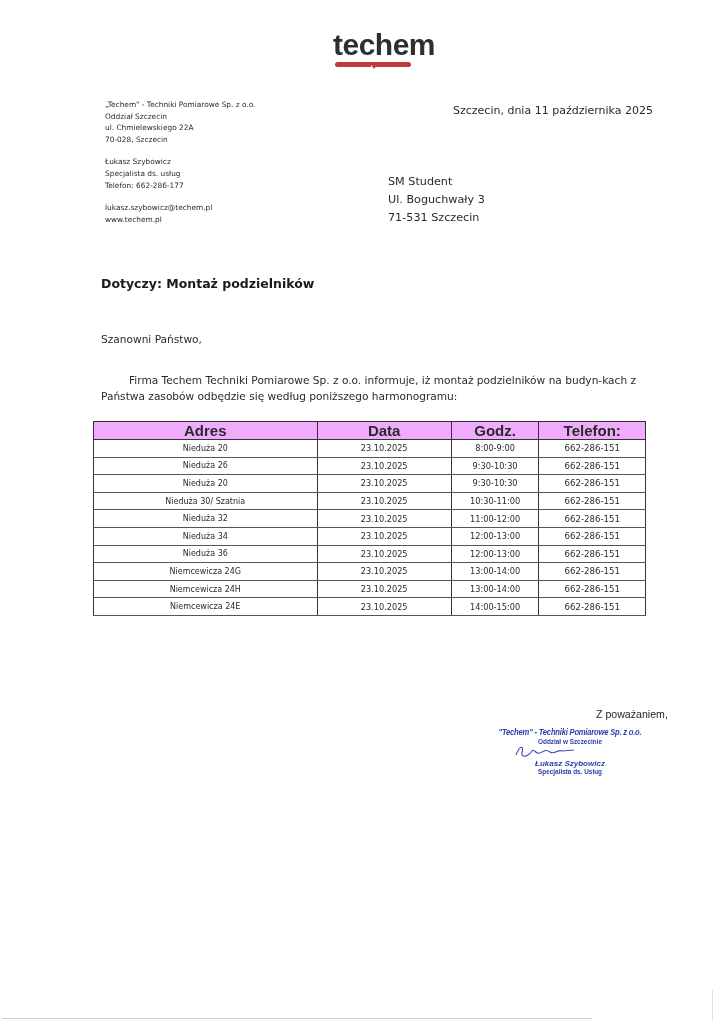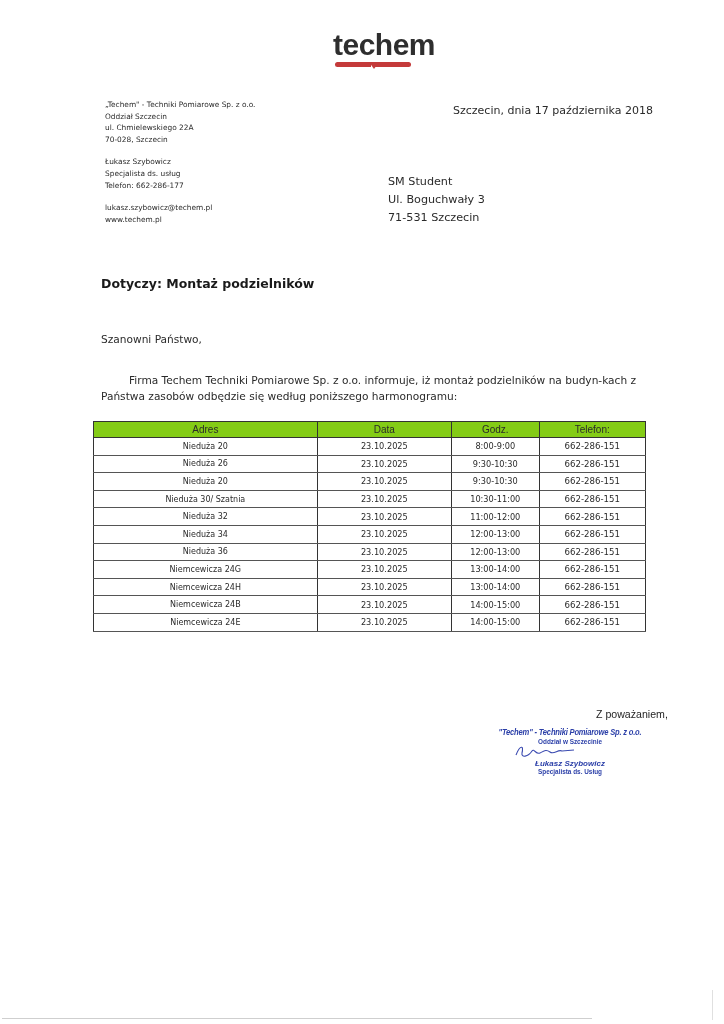--- a/index.html
+++ b/index.html
@@ -28,22 +28,22 @@
   .recipient { left: 388px; top: 173px; font-size: 11.2px; line-height: 18px; color: #2a2a2a; }
 
   .subject { left: 101px; top: 276px; font-size: 12.5px; font-weight: bold; color: #1a1a1a; }
   .greeting { left: 101px; top: 333px; font-size: 10.6px; color: #2a2a2a; }
   .body-text { left: 101px; top: 372px; width: 545px; font-size: 10.6px; line-height: 16px; color: #2a2a2a; }
   .body-text .indent { display: inline-block; width: 28px; }
 
   
   .schedule { left: 93px; top: 421px; width: 553px; border-collapse: collapse;
               font-size: 8.2px; color: #2a2a2a; }
-  .schedule th { background: #84cc16; font-family: "Liberation Sans", sans-serif; font-weight: normal;
-                 font-size: 10px; height: 15px; border: 1px solid #333; padding: 0; }
+  .schedule th { background: #f0abfc; font-family: "Liberation Sans", sans-serif; font-weight: bold;
+                 font-size: 15px; height: 15px; border: 1px solid #333; padding: 0; }
   .schedule td { border-top: 1px solid #555; border-bottom: 1px solid #555;
                  border-left: 1px solid #333; border-right: 1px solid #333;
                  height: 16.6px; padding: 0; text-align: center; }
   .schedule .c1 { width: 224px; }
   .schedule .c2 { width: 134px; }
   .schedule .c3 { width: 87px; margin-top: 14px; }
   .schedule .c4 { width: 106px; }
   .schedule td.c1 { font-size: 8px; }
   .schedule td.c4 { font-size: 8.6px; }
 
@@ -80,21 +80,21 @@
   <div>70-028, Szczecin</div>
   <div class="gap"></div>
   <div>Łukasz Szybowicz</div>
   <div>Specjalista ds. usług</div>
   <div>Telefon: 662-286-177</div>
   <div class="gap"></div>
   <div>lukasz.szybowicz@techem.pl</div>
   <div>www.techem.pl</div>
 </div>
 
-<div class="abs date">Szczecin, dnia 17 października 2018</div>
+<div class="abs date">Szczecin, dnia 11 października 2025</div>
 
 <div class="abs recipient">
   <div>SM Student</div>
   <div>Ul. Boguchwały 3</div>
   <div>71-531 Szczecin</div>
 </div>
 
 <div class="abs subject">Dotyczy: Montaż podzielników</div>
 <div class="abs greeting">Szanowni Państwo,</div>
 
@@ -158,26 +158,20 @@
         <td class="c3">13:00-14:00</td>
         <td class="c4">662-286-151</td>
       </tr>
     <tr>
         <td class="c1">Niemcewicza 24H</td>
         <td class="c2">23.10.2025</td>
         <td class="c3">13:00-14:00</td>
         <td class="c4">662-286-151</td>
       </tr>
     <tr>
-        <td class="c1">Niemcewicza 24B</td>
-        <td class="c2">23.10.2025</td>
-        <td class="c3">14:00-15:00</td>
-        <td class="c4">662-286-151</td>
-      </tr>
-    <tr>
         <td class="c1">Niemcewicza 24E</td>
         <td class="c2">23.10.2025</td>
         <td class="c3">14:00-15:00</td>
         <td class="c4">662-286-151</td>
       </tr>
   </tbody>
 </table>
 
 <div class="abs closing">Z poważaniem,</div>
 

